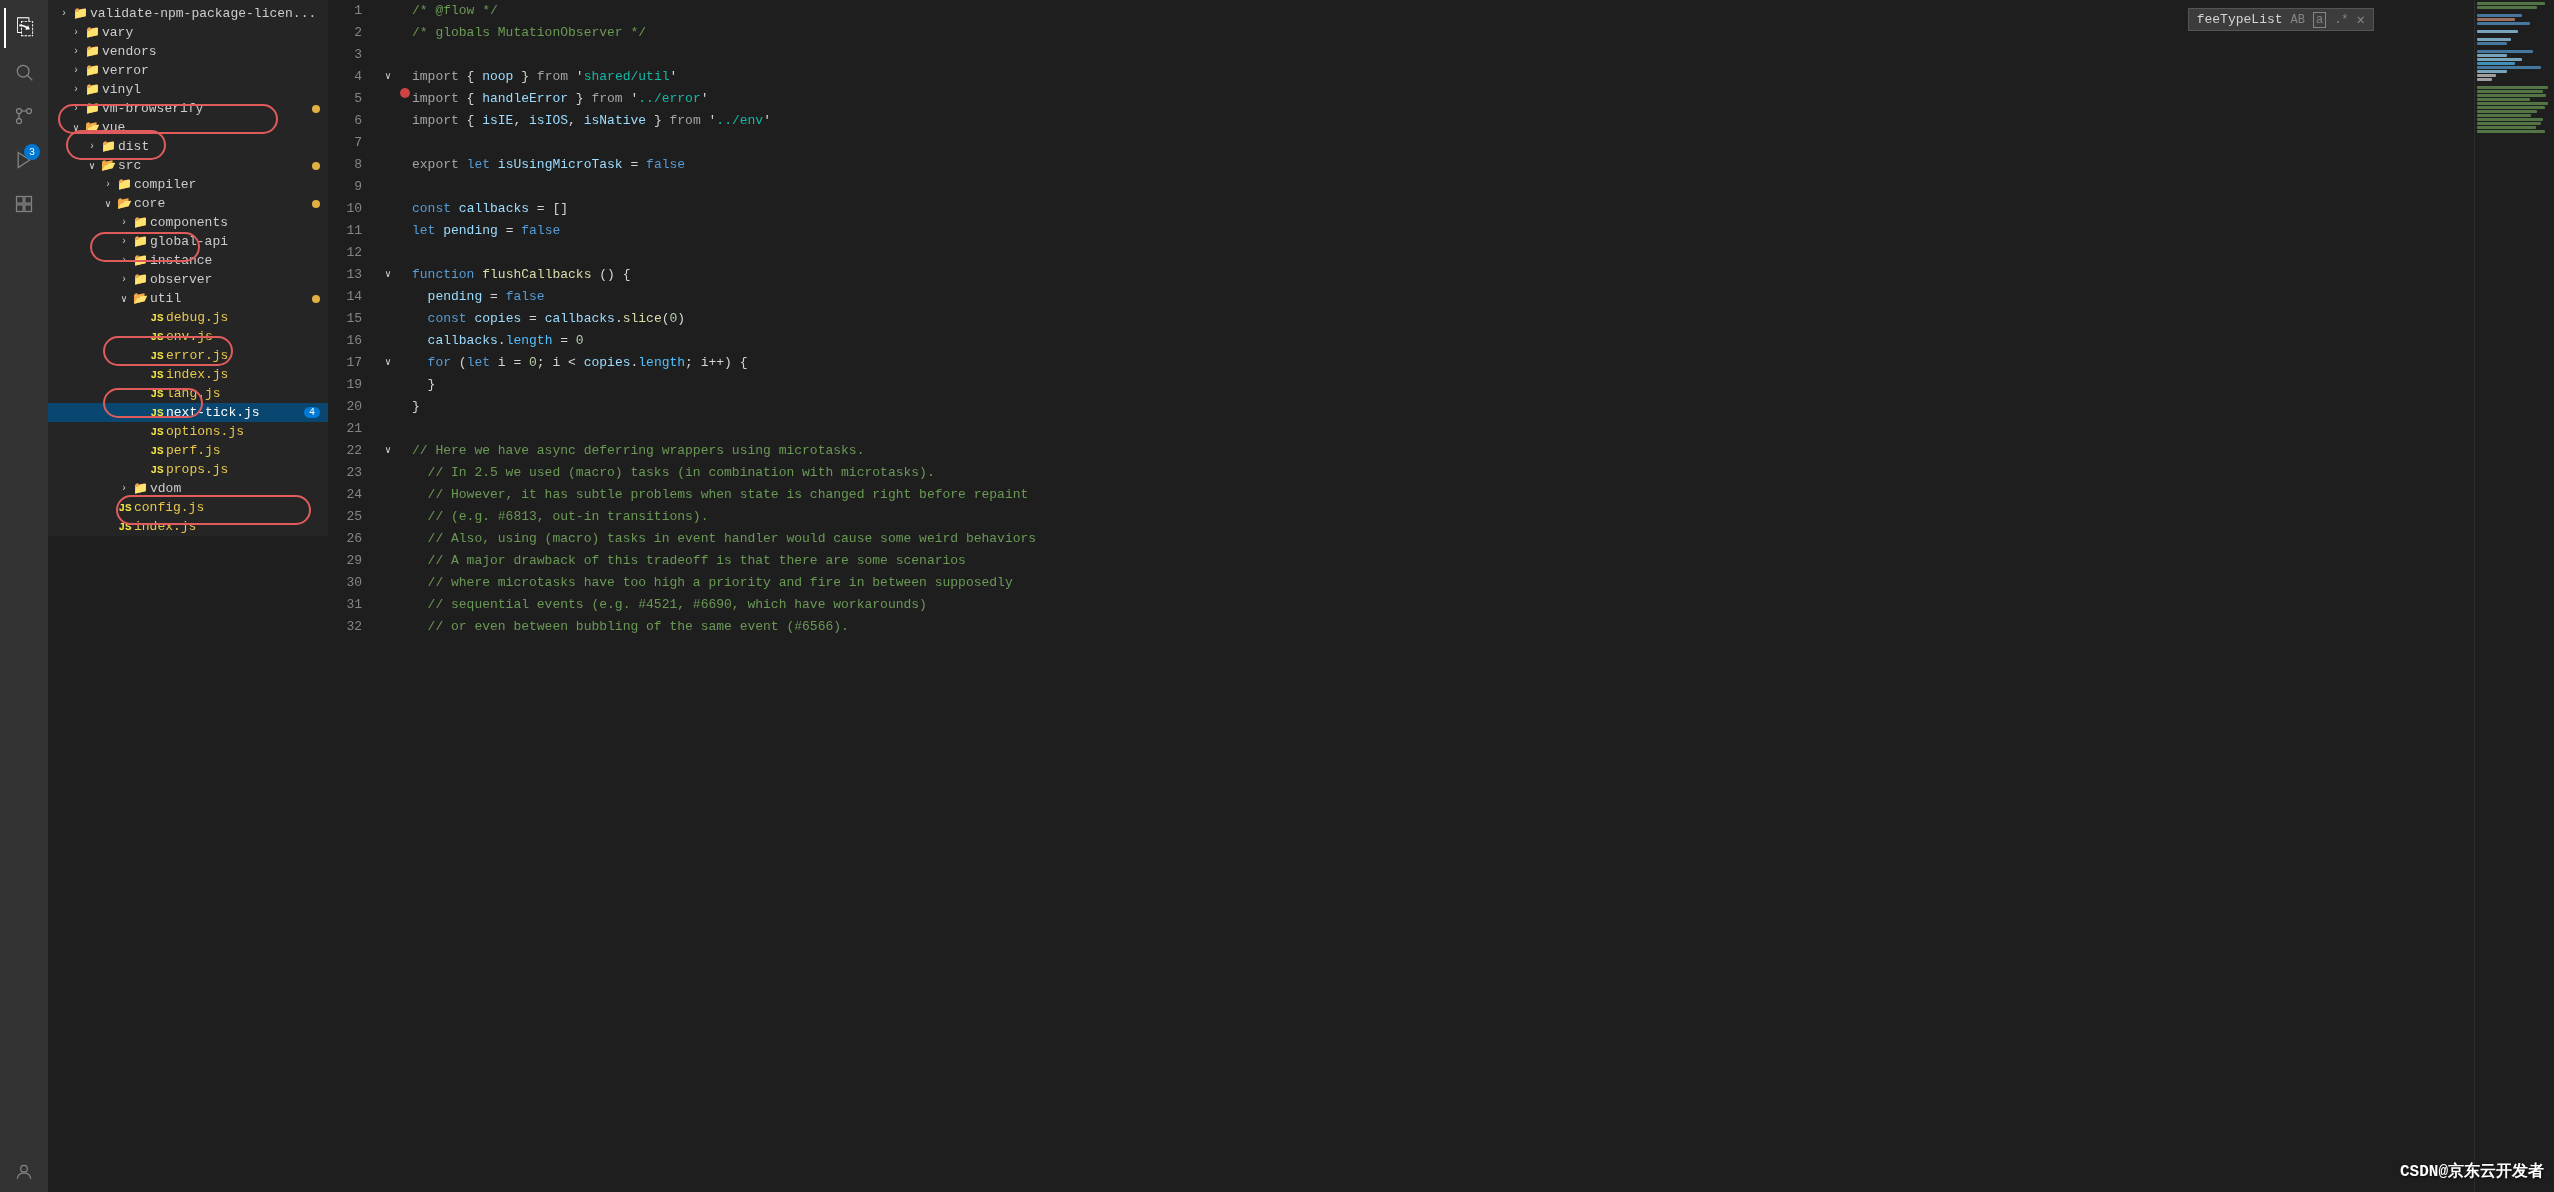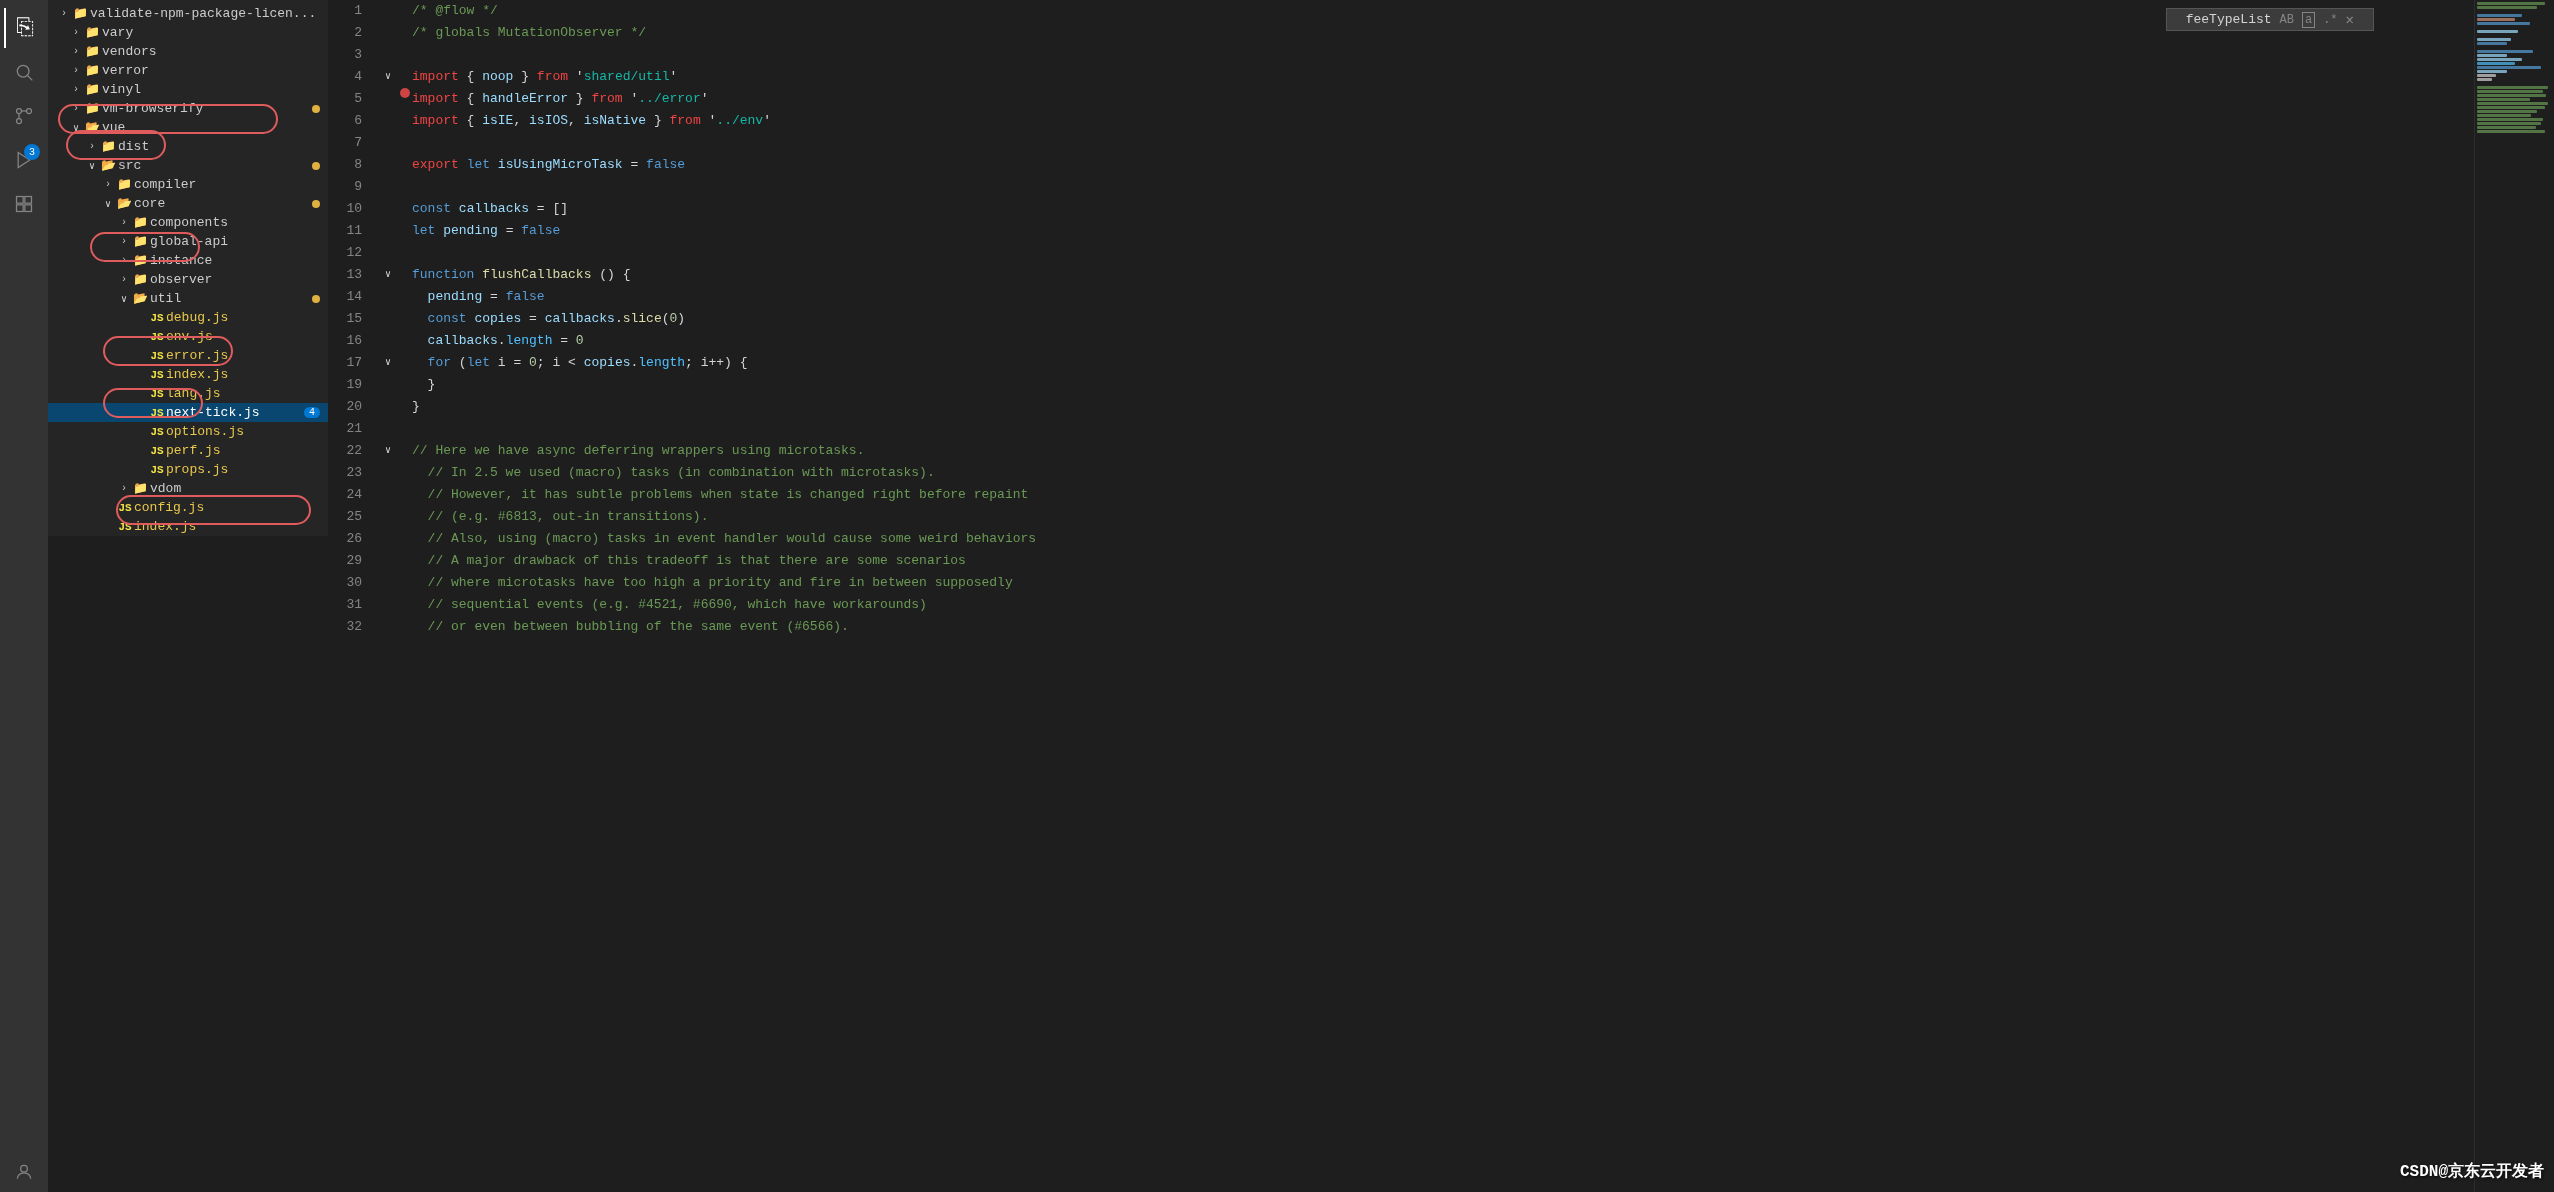--- a/index.html
+++ b/index.html
@@ -173,21 +173,21 @@
       font-size: 12px;
     }
     .line-code {
       flex: 1;
       white-space: pre;
       font-size: 13px;
     }
 
     
     .kw { color: #569cd6; }         
-    .kw2 { color: #ef4444; }        
+    .kw2 { color: #a3a3a3; }        
     .fn { color: #dcdcaa; }         
     .str { color: #14b8a6; }        
     .num { color: #b5cea8; }        
     .cmt { color: #6a9955; }        
     .var { color: #9cdcfe; }        
     .op { color: #d4d4d4; }         
     .prop { color: #4fc1ff; }        
     .punc { color: #d4d4d4; }       
     .plain { color: #d4d4d4; }      
 
@@ -210,21 +210,21 @@
       opacity: 0.7;
     }
 
     
     .search-bar {
       position: absolute;
       top: 8px;
       right: 100px;
       background: #3c3c3c;
       border: 1px solid #555;
-      padding: 2px 19px;
+      padding: 2px 8px;
       color: #d4d4d4;
       font-size: 13px;
       display: flex;
       align-items: center;
       gap: 8px;
       z-index: 10;
     }
 
     
     .annotation-circle {

